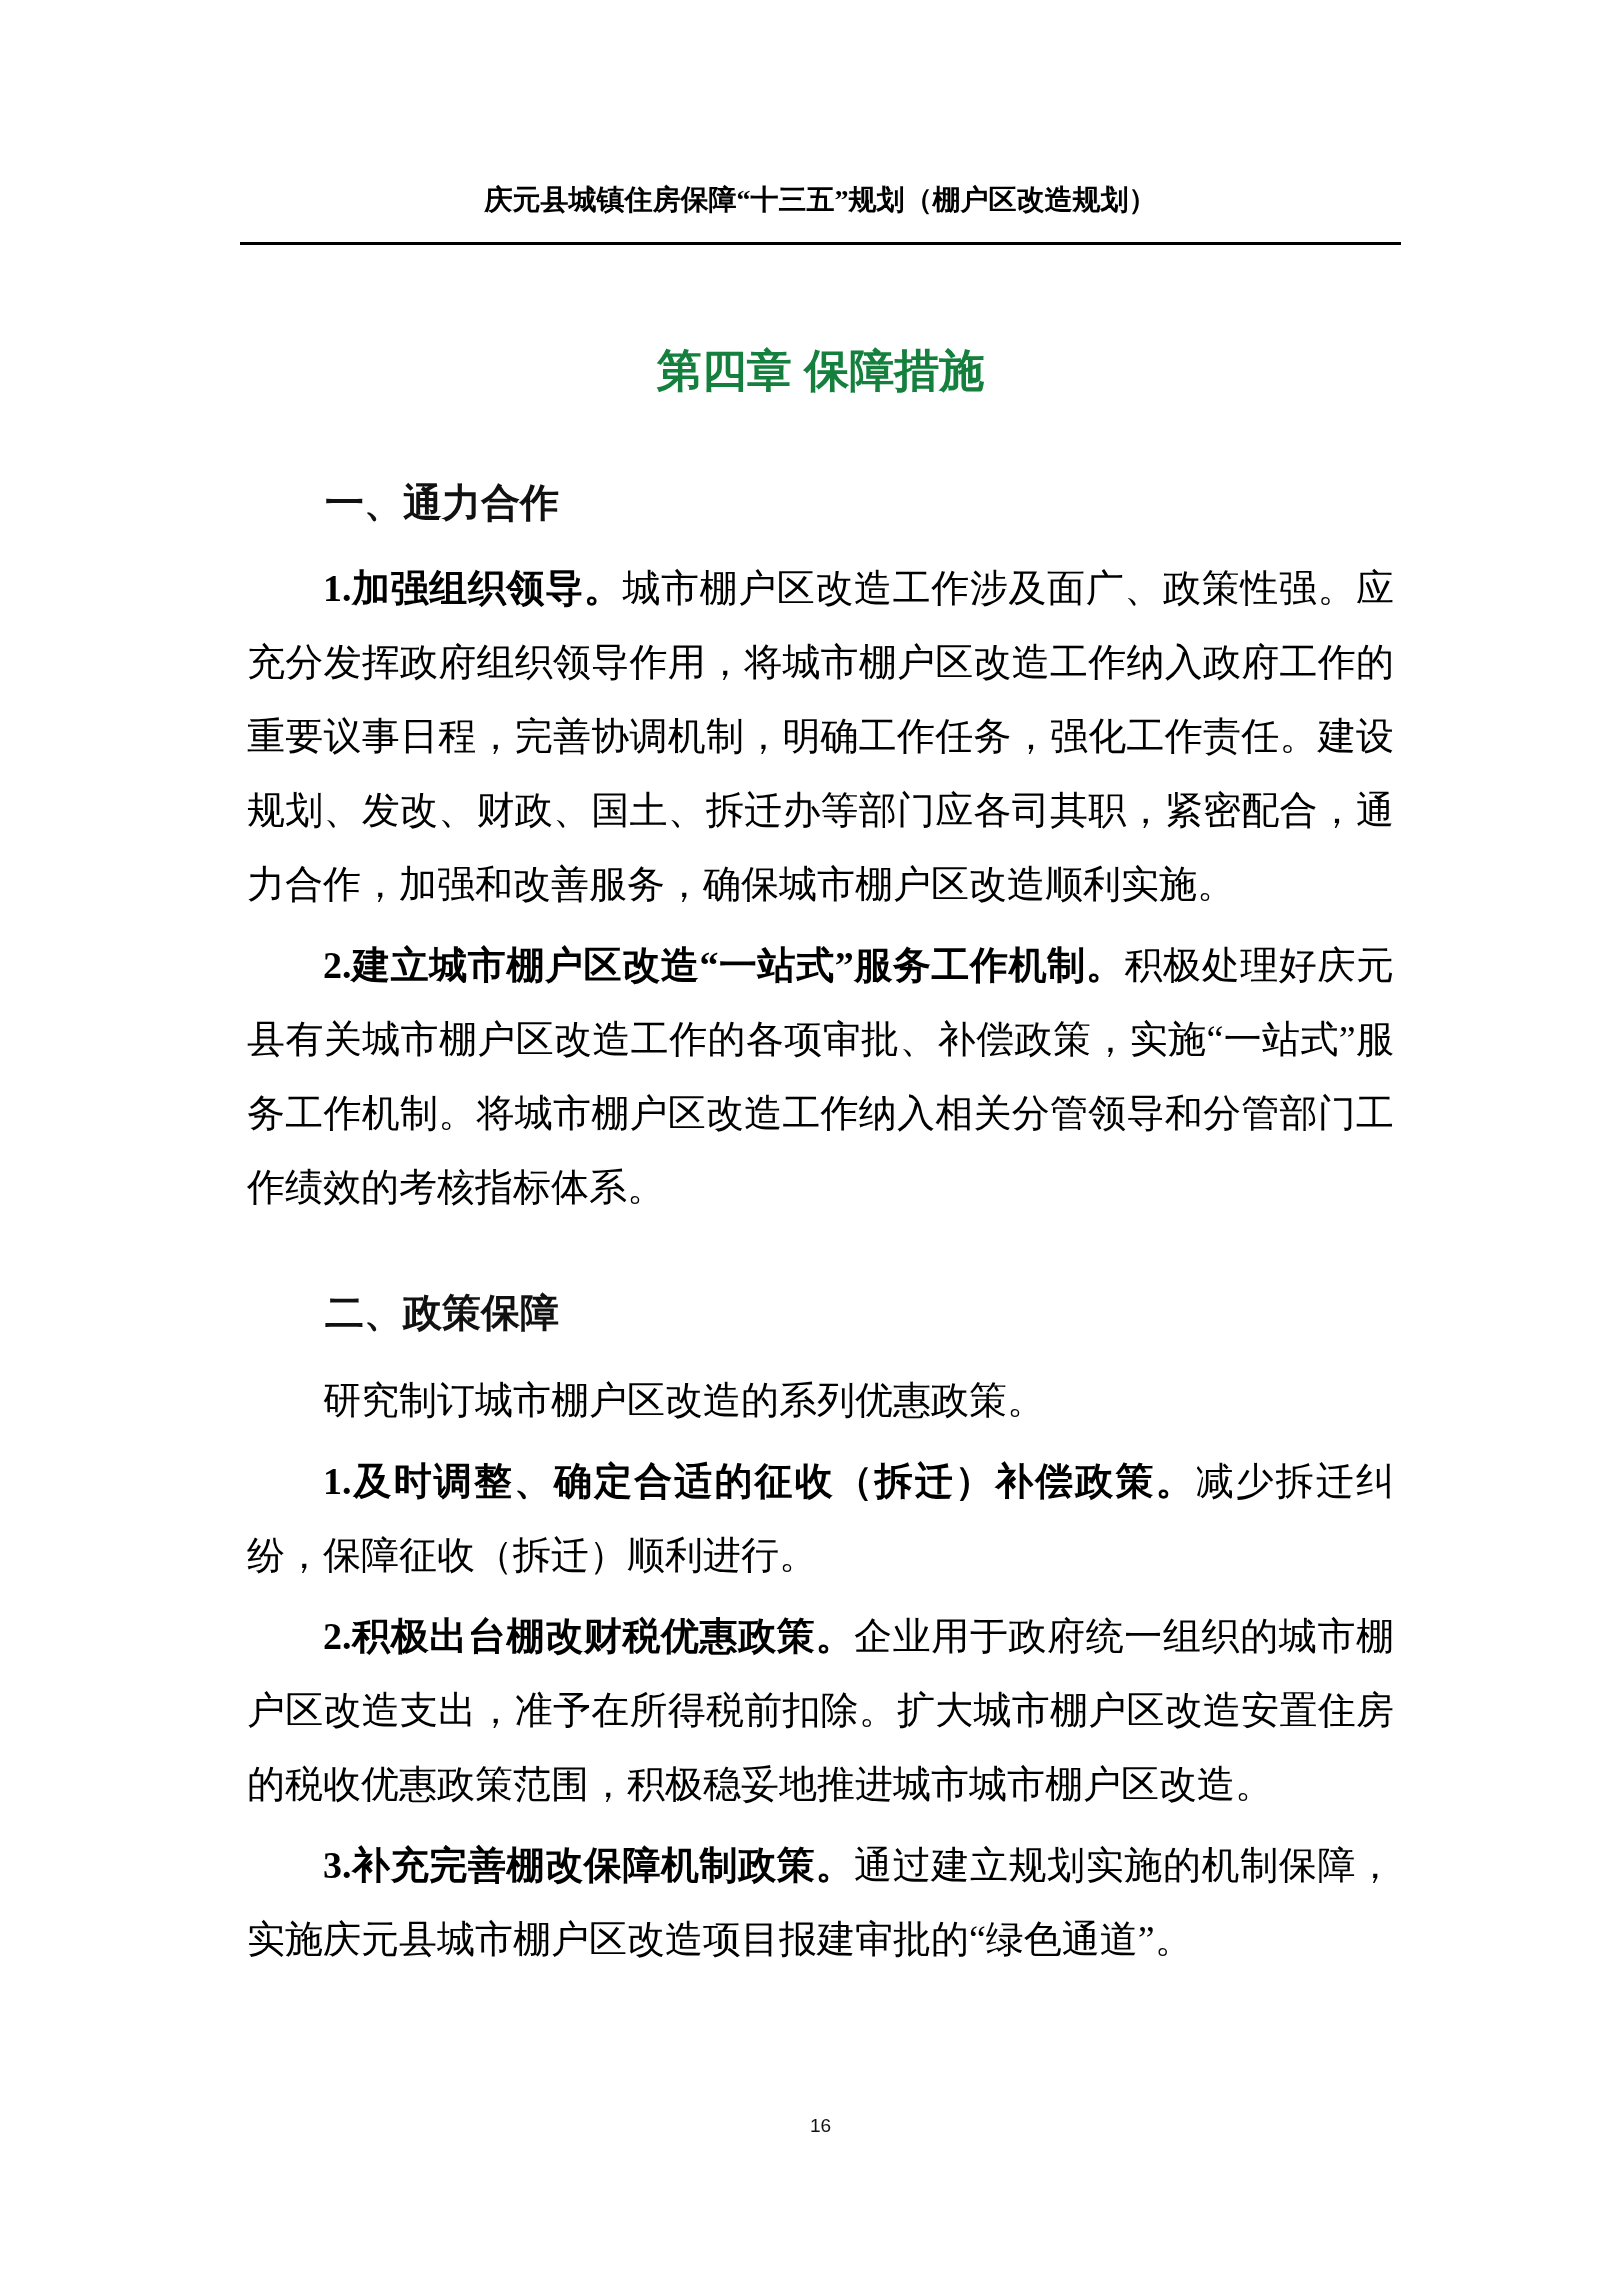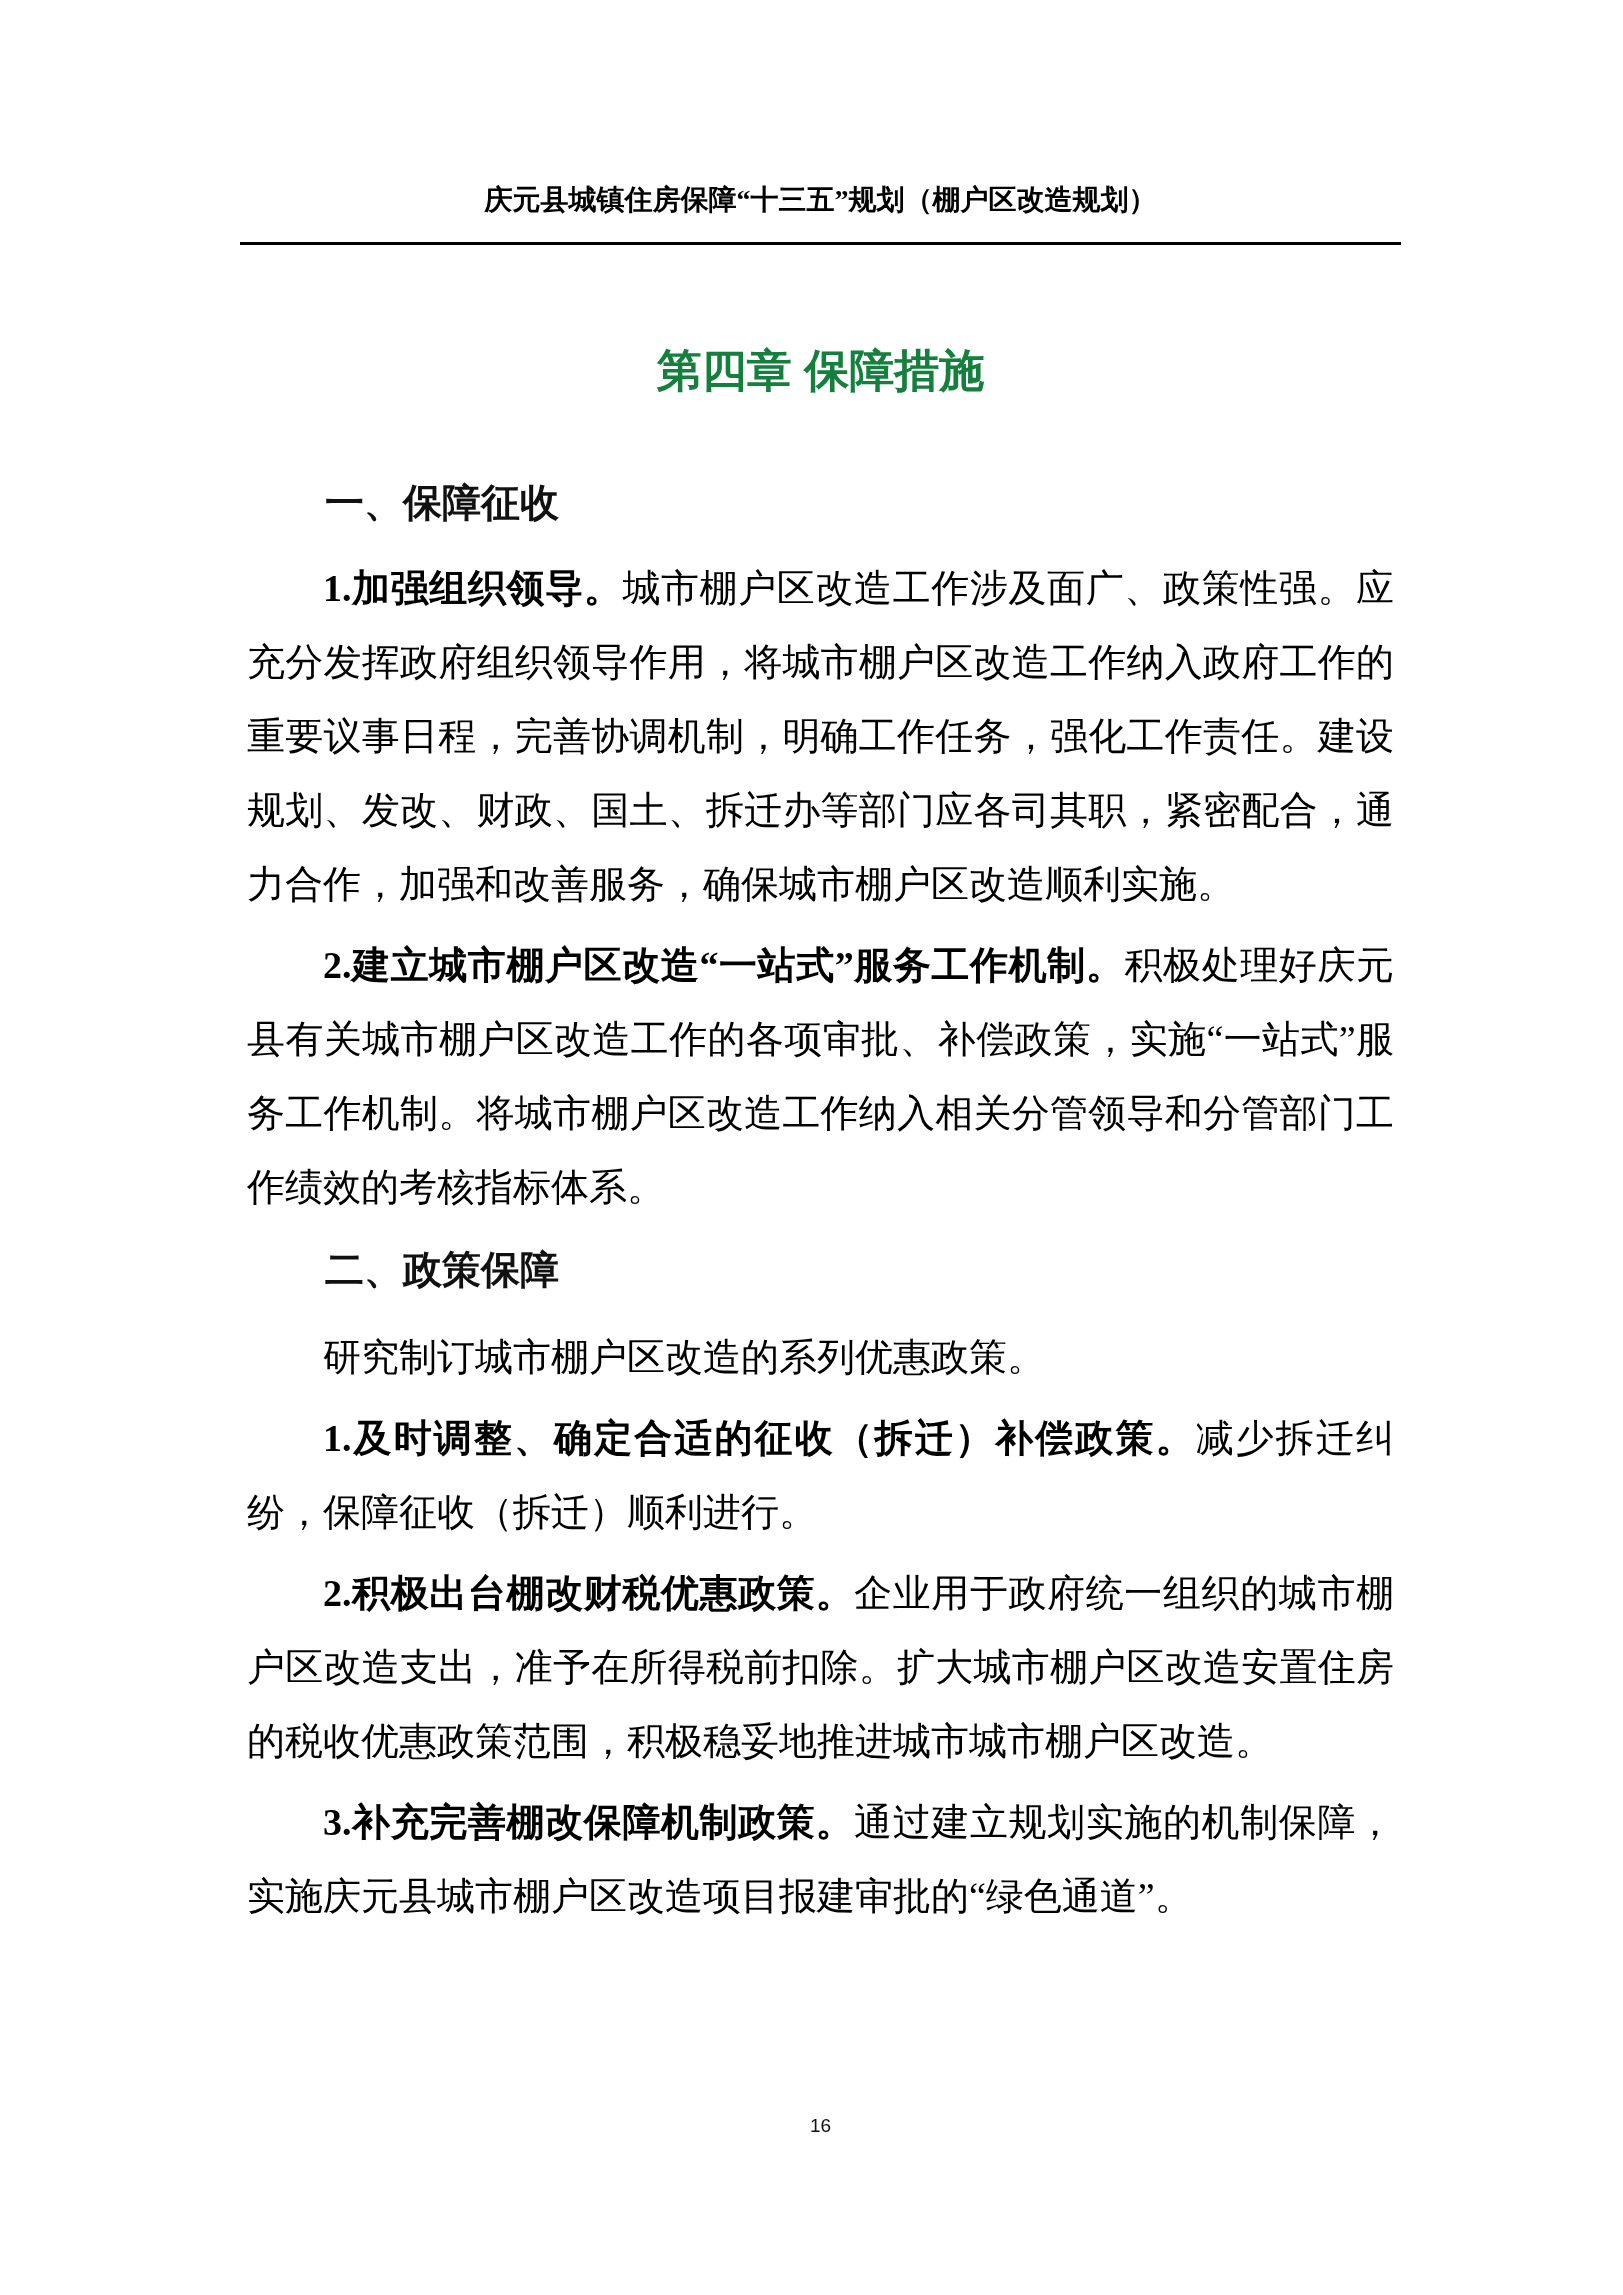--- a/index.html
+++ b/index.html
@@ -46,21 +46,21 @@
   }
   .section-heading {
     margin: 90px 0 0 85px;
     font-family: "Liberation Sans", "DejaVu Sans", sans-serif;
     font-weight: bold;
     font-size: 39px;
     line-height: 1;
     color: #111111;
   }
   .section-heading.second {
-    margin-top: 26px;
+    margin-top: 69px;
   }
   .body-block {
     margin-top: 29px;
   }
   .body-block.second {
     margin-top: 31px;
   }
   p.para {
     margin: 7px;
     font-size: 38px;
@@ -90,21 +90,21 @@
 <div class="page">
 
   <div class="doc-header">
     <span>庆元县城镇住房保障“十三五”规划（棚户区改造规划）</span>
   </div>
 
   <div class="content">
 
     <h1 class="chapter-title">第四章 保障措施</h1>
 
-    <h2 class="section-heading">一、保障征收</h2>
+    <h2 class="section-heading">一、通力合作</h2>
 
     <div class="body-block">
       <p class="para"><b>1.加强组织领导。</b><span>城市棚户区改造工作涉及面广、政策性强。应充分发挥政府组织领导作用，将城市棚户区改造工作纳入政府工作的重要议事日程，完善协调机制，明确工作任务，强化工作责任。建设规划、发改、财政、国土、拆迁办等部门应各司其职，紧密配合，通力合作，加强和改善服务，确保城市棚户区改造顺利实施。</span></p>
       <p class="para"><b>2.建立城市棚户区改造“一站式”服务工作机制。</b><span>积极处理好庆元县有关城市棚户区改造工作的各项审批、补偿政策，实施“一站式”服务工作机制。将城市棚户区改造工作纳入相关分管领导和分管部门工作绩效的考核指标体系。</span></p>
     </div>
 
     <h2 class="section-heading second">二、政策保障</h2>
 
     <div class="body-block second">
       <p class="para"><b></b><span>研究制订城市棚户区改造的系列优惠政策。</span></p>

